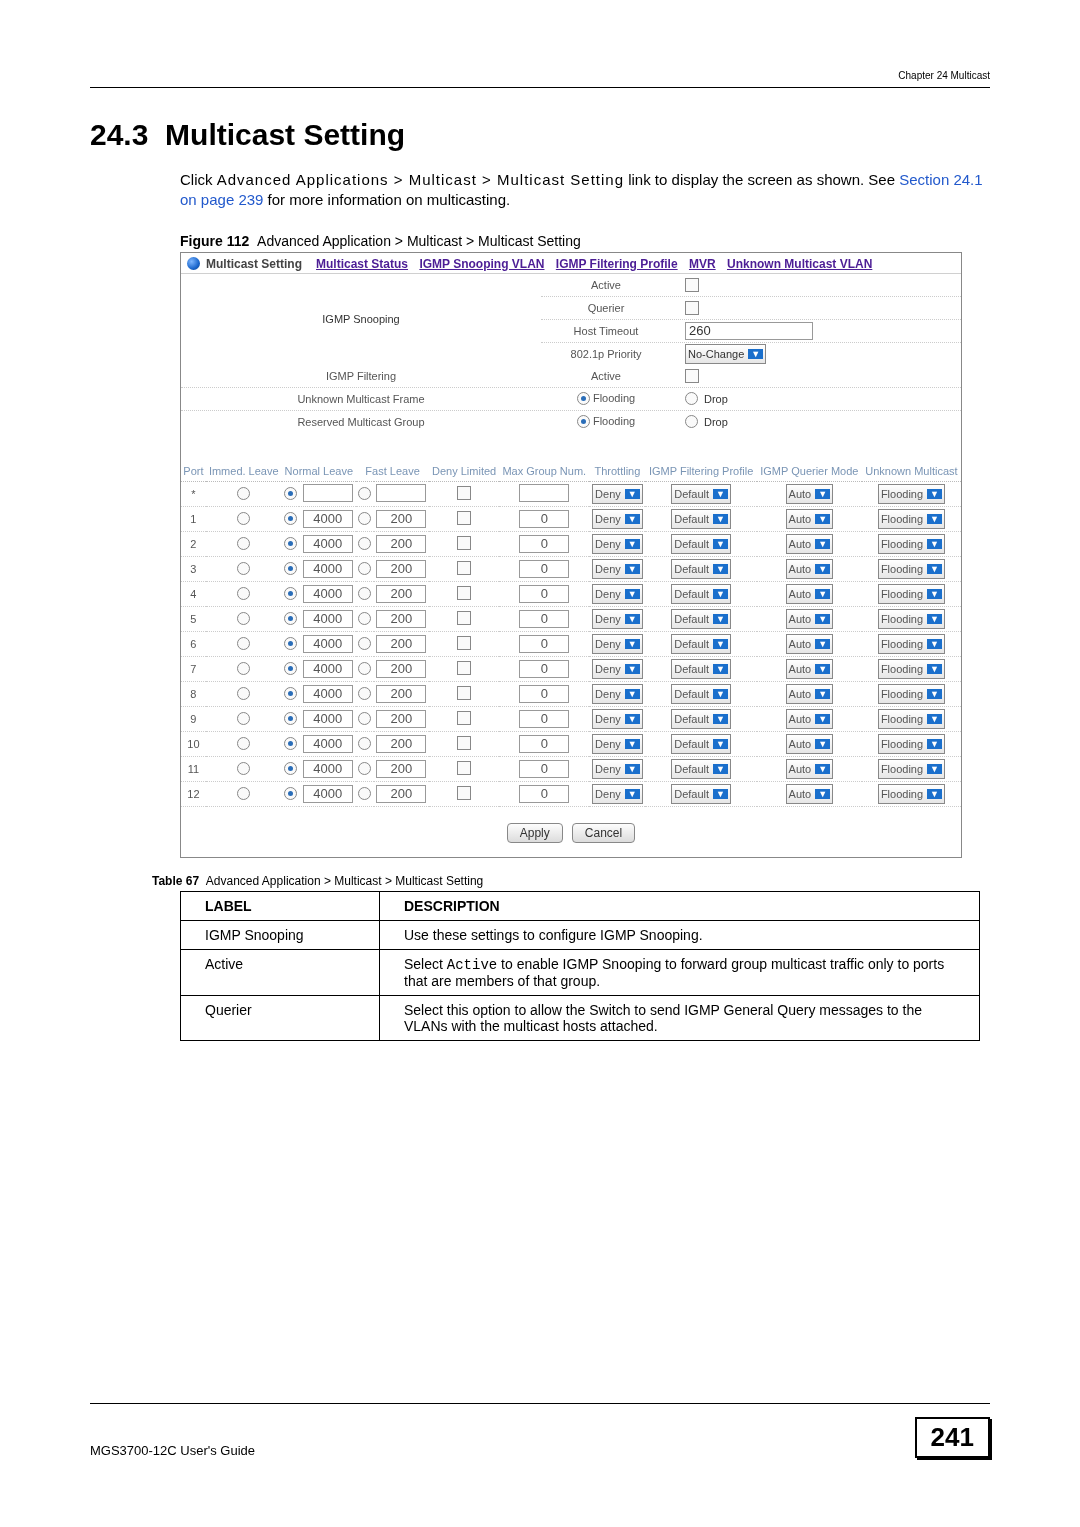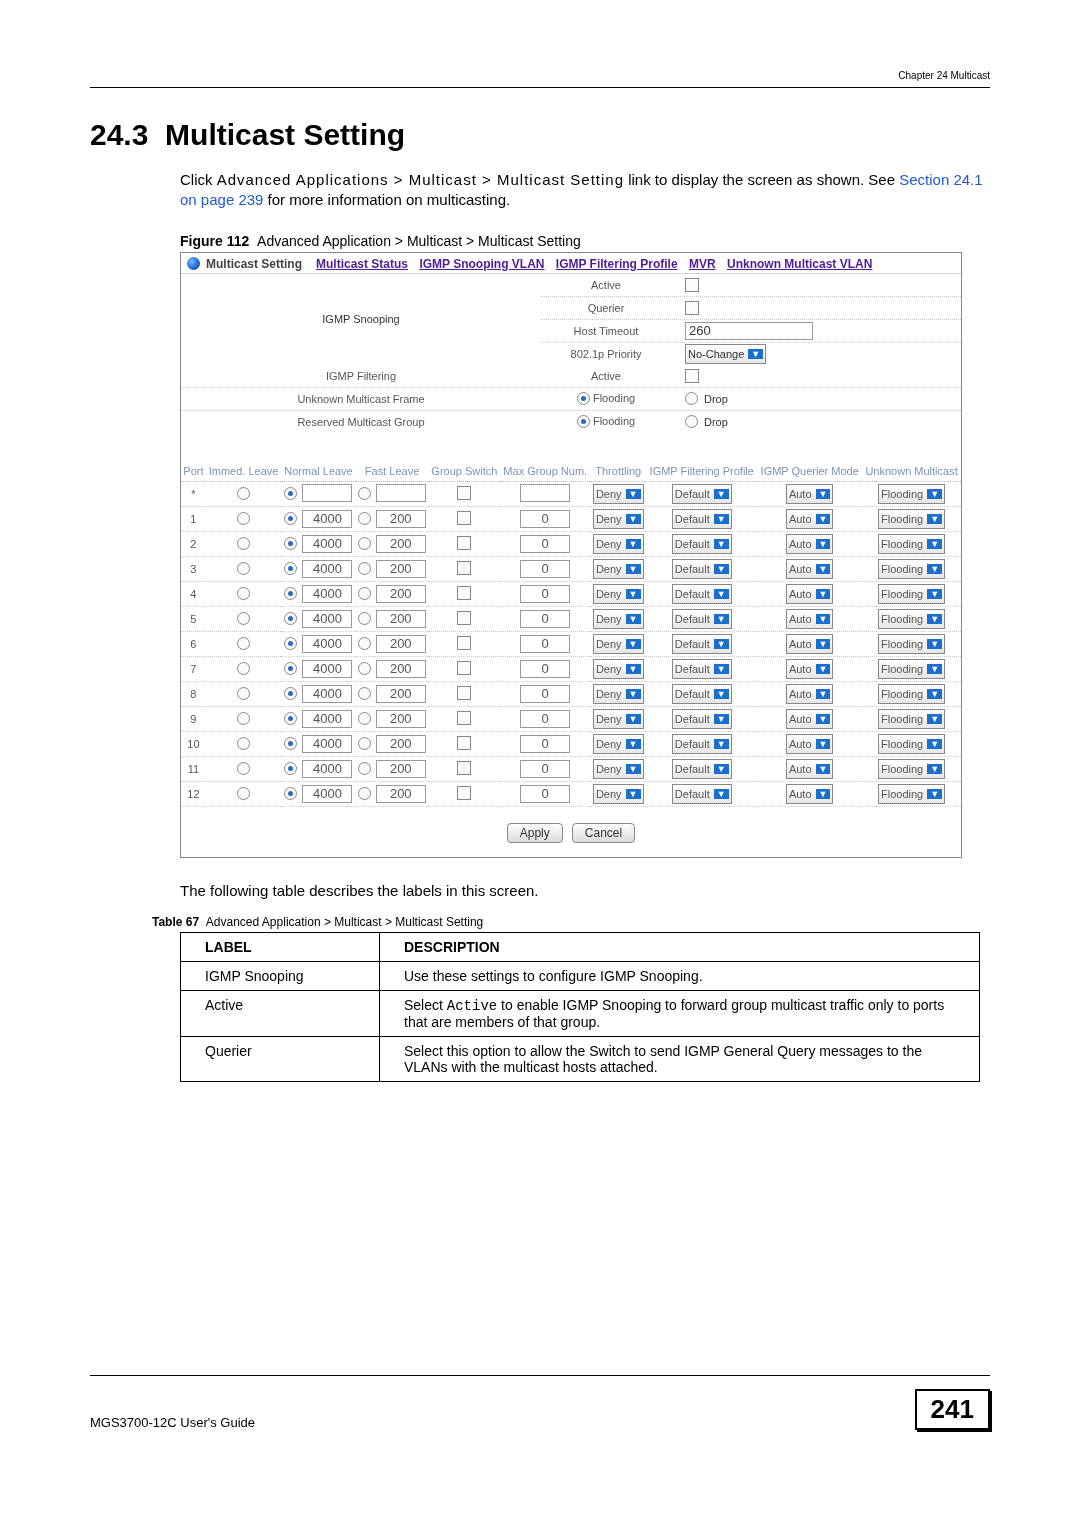--- a/index.html
+++ b/index.html
@@ -186,21 +186,21 @@
     border:1px solid #000;
     padding:6px 24px;
     vertical-align:top;
     text-align:left;
   }
   .desc-table th { font-weight:bold; }
   .desc-table td.labelcell { width:150px; }
 
   .footer {
     position:absolute;
-    bottom:40px;
+    bottom:12px;
     left:90px; right:90px;
     display:flex;
     justify-content:space-between;
     align-items:flex-end;
   }
   .footer .hrwrap{ position:absolute; top:-14px; left:0; right:0;}
   .footer hr{ border:none; border-top:1px solid #000; margin:0; }
   .footer .guide{ font-size:13px; }
   .footer .pagebox {
     border:2px solid #000;
@@ -306,21 +306,21 @@
       </div>
     </div>
 
     <table class="port-table">
       <thead>
         <tr>
           <th>Port</th>
           <th>Immed. Leave</th>
           <th colspan="2">Normal Leave</th>
           <th colspan="2">Fast Leave</th>
-          <th>Group Switch</th>
+          <th>Deny Limited</th>
           <th>Max Group Num.</th>
           <th>Throttling</th>
           <th>IGMP Filtering Profile</th>
           <th>IGMP Querier Mode</th>
           <th>Unknown Multicast</th>
         </tr>
       </thead>
       <tbody id="port-tbody">
           <tr>
             <td>*</td>
@@ -662,21 +662,20 @@
           </tr>
         </tbody>
     </table>
 
     <div class="btnrow">
       <span class="os-btn">Apply</span>
       <span class="os-btn">Cancel</span>
     </div>
   </div>
 
-  <div class="post-text">The following table describes the labels in this screen.</div>
 
   <div class="tbl-caption">
     <b>Table 67</b>&nbsp;&nbsp;<span>Advanced Application &gt; Multicast &gt; Multicast Setting</span>
   </div>
 
   <table class="desc-table">
     <tbody>
         <tr>
       <th>LABEL</th>
       <th>DESCRIPTION</th>

